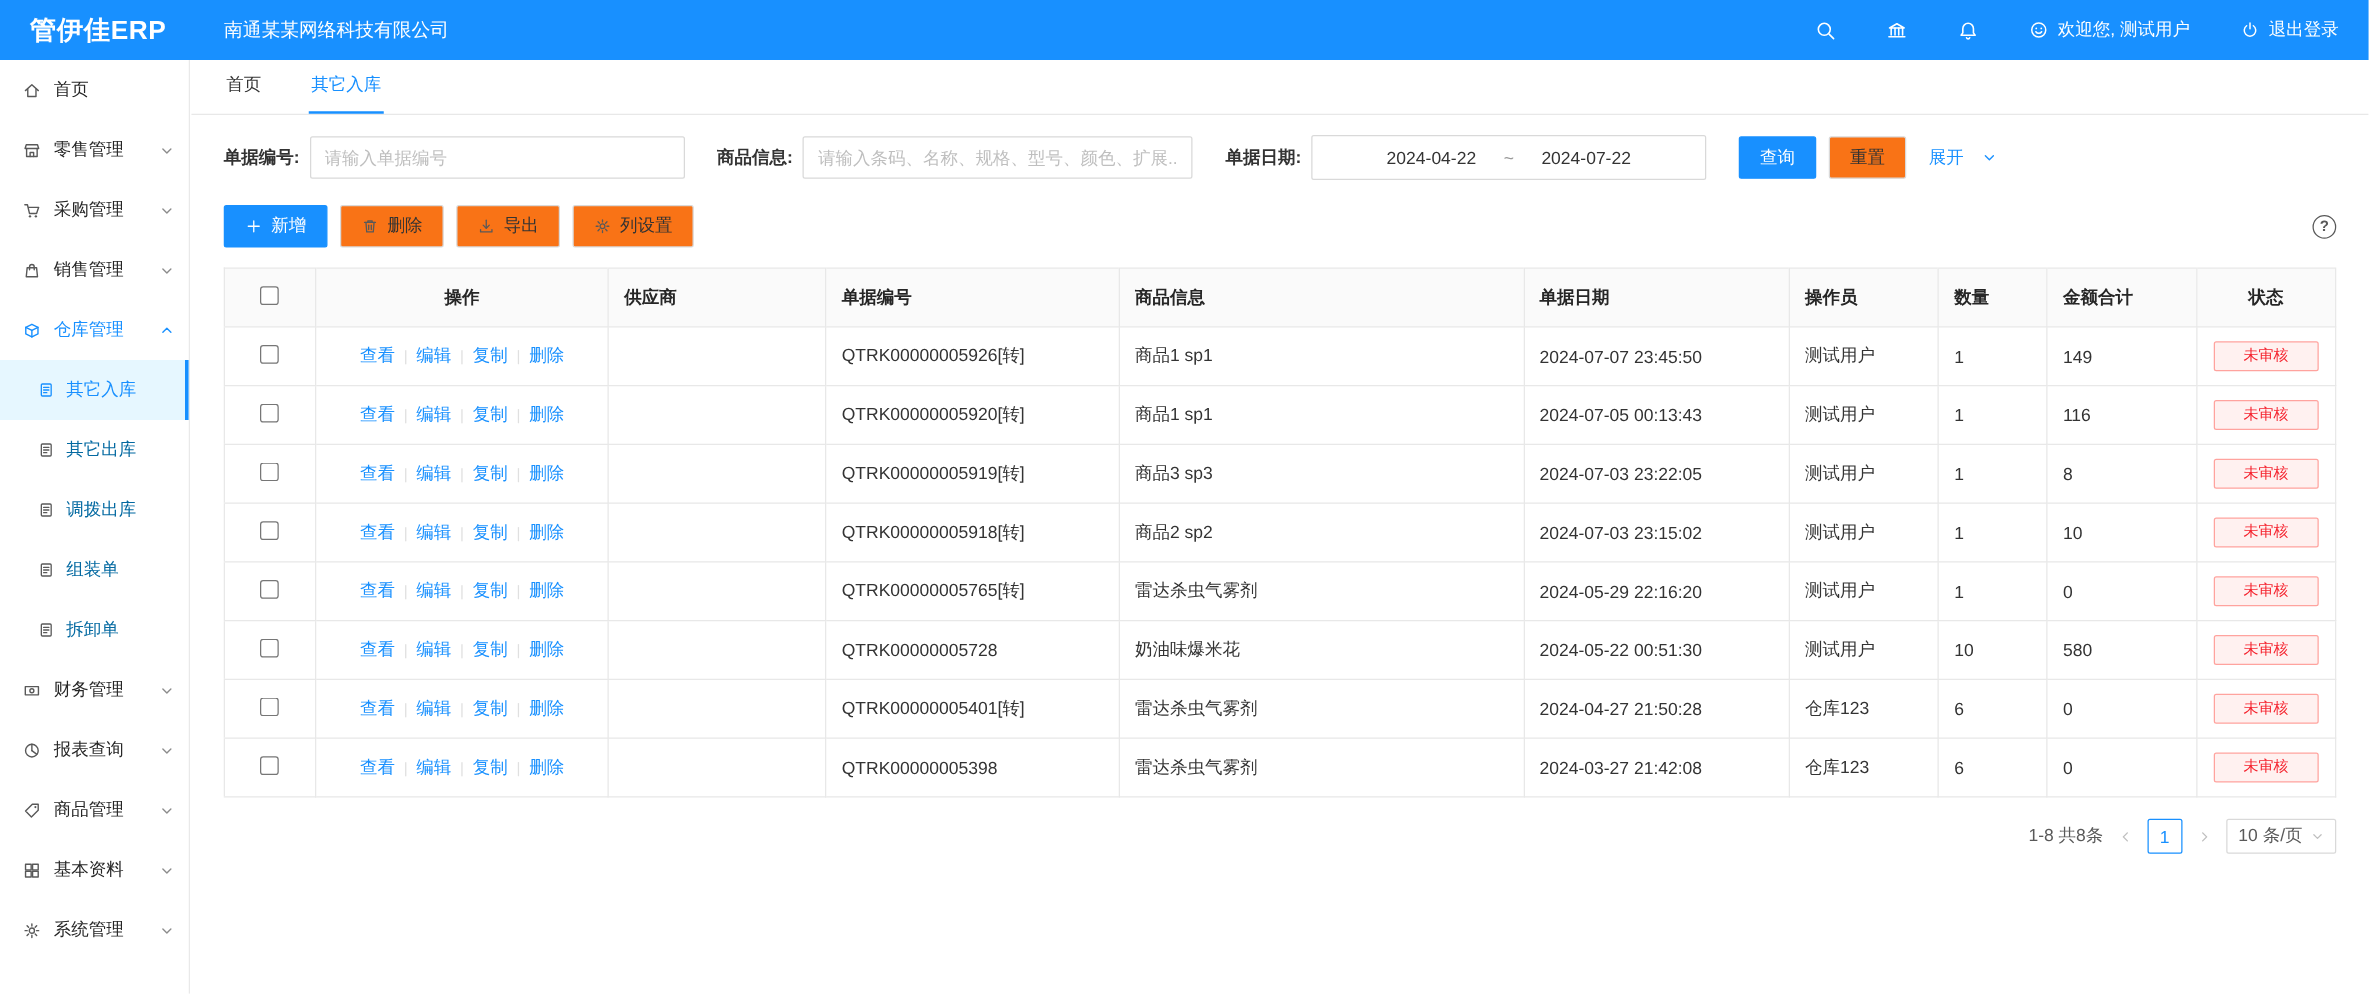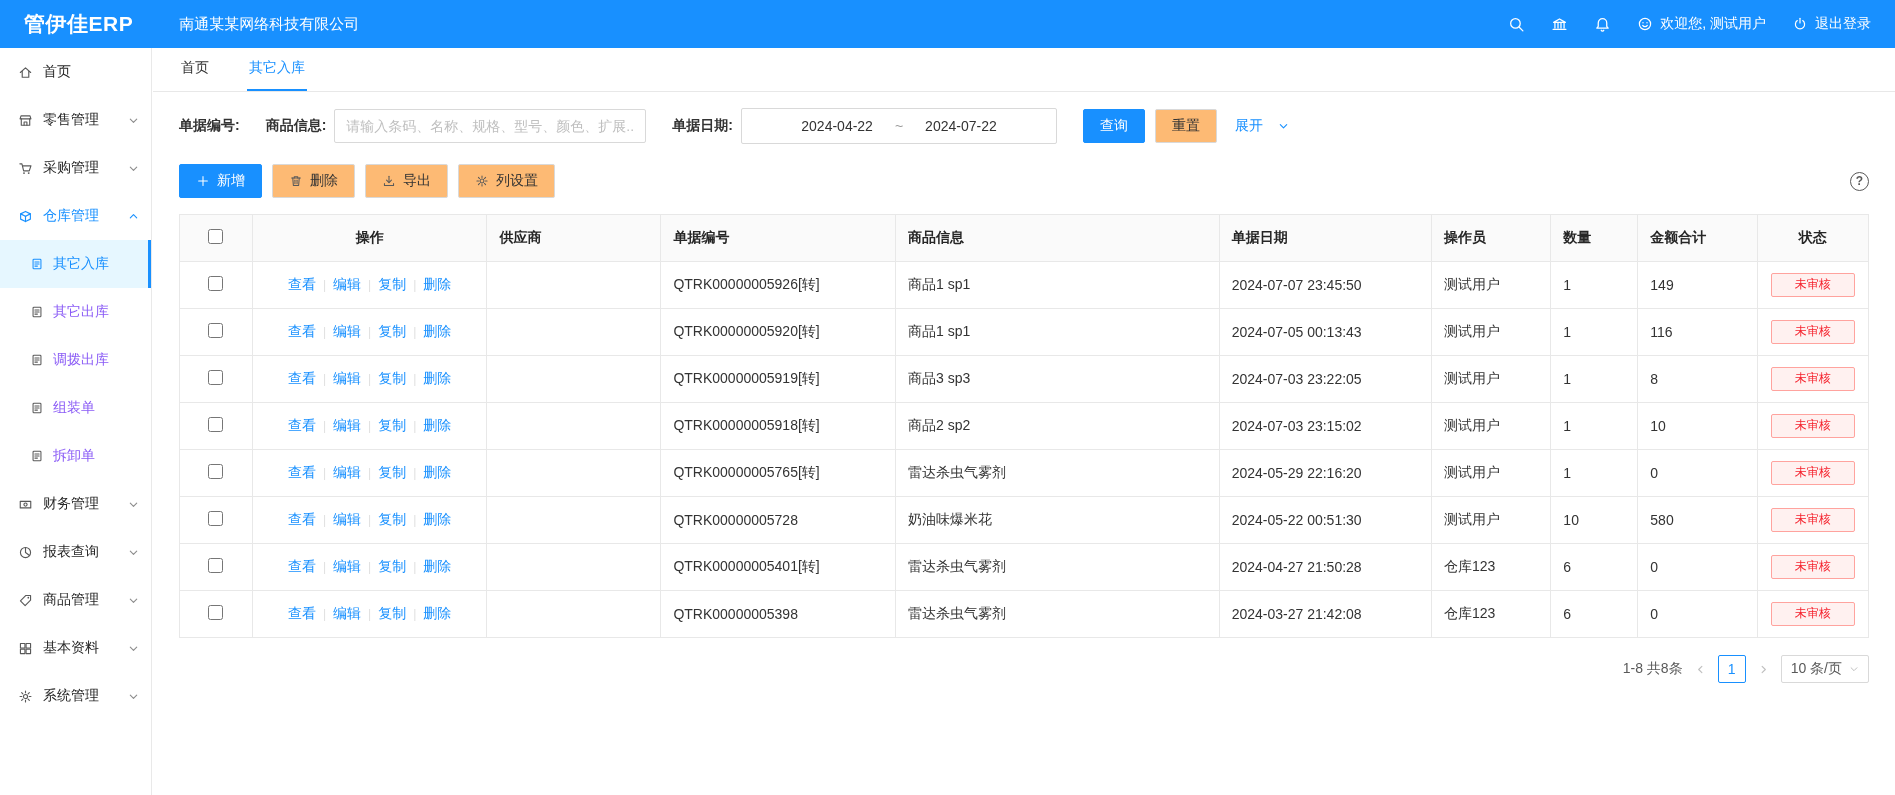--- a/index.html
+++ b/index.html
@@ -3,40 +3,40 @@
 <meta charset="utf-8">
 <style>
   *{box-sizing:border-box;margin:0;padding:0}
   html,body{width:1895px;height:795px;overflow:hidden}
   body{font-family:"Liberation Sans","DejaVu Sans",sans-serif;font-size:14px;color:#333;background:#fff;position:relative}
 
   
   .topbar{position:absolute;top:0;left:0;right:0;height:48px;background:#1890ff;display:flex;align-items:center;color:#fff;padding:0 24px;z-index:5}
   .logo{font-size:21px;font-weight:bold;letter-spacing:.5px;margin-right:46px;white-space:nowrap}
   .company{font-size:15px;font-weight:normal;white-space:nowrap}
-  .topbar-right{margin-left:auto;display:flex;align-items:center;gap:26px}
+  .topbar-right{margin-left:auto;display:flex;align-items:center;gap:40px}
   .tb-icon{display:flex;align-items:center;cursor:pointer}
   .tb-icon svg{width:17px;height:17px}
   .tb-user{display:flex;align-items:center;gap:7px;font-size:14px;cursor:pointer;white-space:nowrap}
   .tb-user svg{width:16px;height:16px}
 
   
   .si{display:block}
   .si *{stroke:currentColor;fill:none;stroke-width:1.2;stroke-linecap:round;stroke-linejoin:round}
   .si .f{fill:currentColor;stroke:none}
 
   
   .sidebar{position:absolute;top:48px;left:0;width:152px;bottom:0;background:#fff;border-right:1px solid #e9e9e9;overflow:hidden}
   .mitem{height:48px;display:flex;align-items:center;gap:10px;padding:0 12px 0 18px;color:#262626;cursor:pointer}
   .mitem .mi{width:15px;height:15px;color:#595959}
   .mitem .mlabel{font-size:14px}
   .mitem .chev{margin-left:auto;color:#8c8c8c;display:flex}
   .mitem .chev svg{width:11px;height:11px}
   .mitem.open,.mitem.open .mi,.mitem.open .chev{color:#1890ff}
-  .subitem{height:48px;display:flex;align-items:center;gap:9px;padding-left:30px;color:#8b5cf6;cursor:pointer;position:relative}
+  .subitem{height:48px;display:flex;align-items:center;gap:9px;padding-left:30px;color:#0369a1;cursor:pointer;position:relative}
   .subitem .mi{width:14px;height:14px;color:#595959}
   .subitem.active{background:#e6f7ff;color:#1890ff}
   .subitem.active .mi{color:#1890ff}
   .subitem.active::after{content:"";position:absolute;right:0;top:0;bottom:0;width:3px;background:#1890ff}
 
   
   .main{position:absolute;left:153px;top:48px;right:0;bottom:0;overflow:hidden;background:#fff}
   .tabbar{height:44px;border-bottom:1px solid #e8e8e8;display:flex;align-items:flex-end;padding:0 26px;gap:36px}
   .tab{height:44px;display:flex;align-items:center;font-size:14px;color:#333;cursor:pointer;padding:0 2px;border-bottom:2px solid transparent}
   .tab.active{color:#1890ff;border-bottom-color:#1890ff}
@@ -44,21 +44,21 @@
   
   .filters{display:flex;align-items:center;padding:16px 26px 0;gap:10px}
   .fgroup{display:flex;align-items:center;gap:8px;margin-right:16px}
   .flabel{font-weight:bold;font-size:14px;color:#333;white-space:nowrap}
   .finput{height:34px;border:1px solid #d9d9d9;border-radius:2px;padding:0 11px;font-size:14px;outline:none;color:#333}
   .finput::placeholder{color:#bfbfbf}
   .w-doc{width:300px}
   .w-prod{width:312px}
   .daterange{height:36px;width:316px;border:1px solid #d9d9d9;border-radius:2px;display:flex;align-items:center;justify-content:center;gap:22px;font-size:14px;color:#333;cursor:pointer}
   .daterange .tilde{color:#999}
-  .btn{height:34px;padding:0 16px;border:1px solid #d9d9d9;background:#fdba74;border-radius:2px;font-size:14px;color:#333;display:inline-flex;align-items:center;gap:7px;cursor:pointer;white-space:nowrap}
+  .btn{height:34px;padding:0 16px;border:1px solid #d9d9d9;background:#f97316;border-radius:2px;font-size:14px;color:#333;display:inline-flex;align-items:center;gap:7px;cursor:pointer;white-space:nowrap}
   .btn svg{width:14px;height:14px;color:#595959}
   .btn-primary{background:#1890ff;border-color:#1890ff;color:#fff}
   .btn-primary svg{color:#fff}
   .expand-link{display:inline-flex;align-items:center;gap:15px;color:#1890ff;font-size:14px;cursor:pointer;margin-left:8px}
   .expand-link svg{width:11px;height:11px}
 
   
   .toolbar{display:flex;align-items:center;gap:10px;padding:20px 26px 0}
   .help-icon{margin-left:auto;width:19px;height:19px;border:1.5px solid #595959;border-radius:50%;display:flex;align-items:center;justify-content:center;font-size:12px;font-weight:bold;color:#595959;cursor:pointer}
 
@@ -156,20 +156,32 @@
         <circle class="f" cx="6.4" cy="12.9" r="1"></circle>
         <circle class="f" cx="11.4" cy="12.9" r="1"></circle>
       </svg>
     <span class="mlabel">采购管理</span>
     <span class="chev">
         <svg class="si" viewBox="0 0 12 12">
           <path d="M2.5 4.5 L6 8 L9.5 4.5"></path>
         </svg>
       </span>
   </div>
+  <div class="mitem">
+    <svg class="si mi" viewBox="0 0 16 16">
+        <path d="M4 5.5 H12 L12.8 13.2 H3.2 Z"></path>
+        <path d="M6 7.2 V4.8 a2 2 0 0 1 4 0 V7.2"></path>
+      </svg>
+    <span class="mlabel">销售管理</span>
+    <span class="chev">
+        <svg class="si" viewBox="0 0 12 12">
+          <path d="M2.5 4.5 L6 8 L9.5 4.5"></path>
+        </svg>
+      </span>
+  </div>
   <div class="mitem open">
     <svg class="si mi" viewBox="0 0 16 16">
         <path d="M2.8 5.2 L8 2.6 L13.2 5.2 V10.8 L8 13.4 L2.8 10.8 Z"></path>
         <path d="M2.8 5.2 L8 7.8 L13.2 5.2"></path>
         <path d="M8 7.8 V13.4"></path>
       </svg>
     <span class="mlabel">仓库管理</span>
     <span class="chev">
         <svg class="si" viewBox="0 0 12 12">
           <path d="M2.5 7.5 L6 4 L9.5 7.5"></path>
@@ -291,20 +303,21 @@
 <main class="main">
 
   <div class="tabbar">
     <div class="tab">首页</div>
     <div class="tab active">其它入库</div>
   </div>
 
   <div class="filters">
     <div class="fgroup">
       <span class="flabel">单据编号:</span>
+      <input class="finput w-doc" placeholder="请输入单据编号" style="">
     </div>
     <div class="fgroup">
       <span class="flabel">商品信息:</span>
       <input class="finput w-prod" placeholder="请输入条码、名称、规格、型号、颜色、扩展..." style="">
     </div>
     <div class="fgroup">
       <span class="flabel">单据日期:</span>
       <div class="daterange">
         <span>2024-04-22</span>
         <span class="tilde">~</span>

